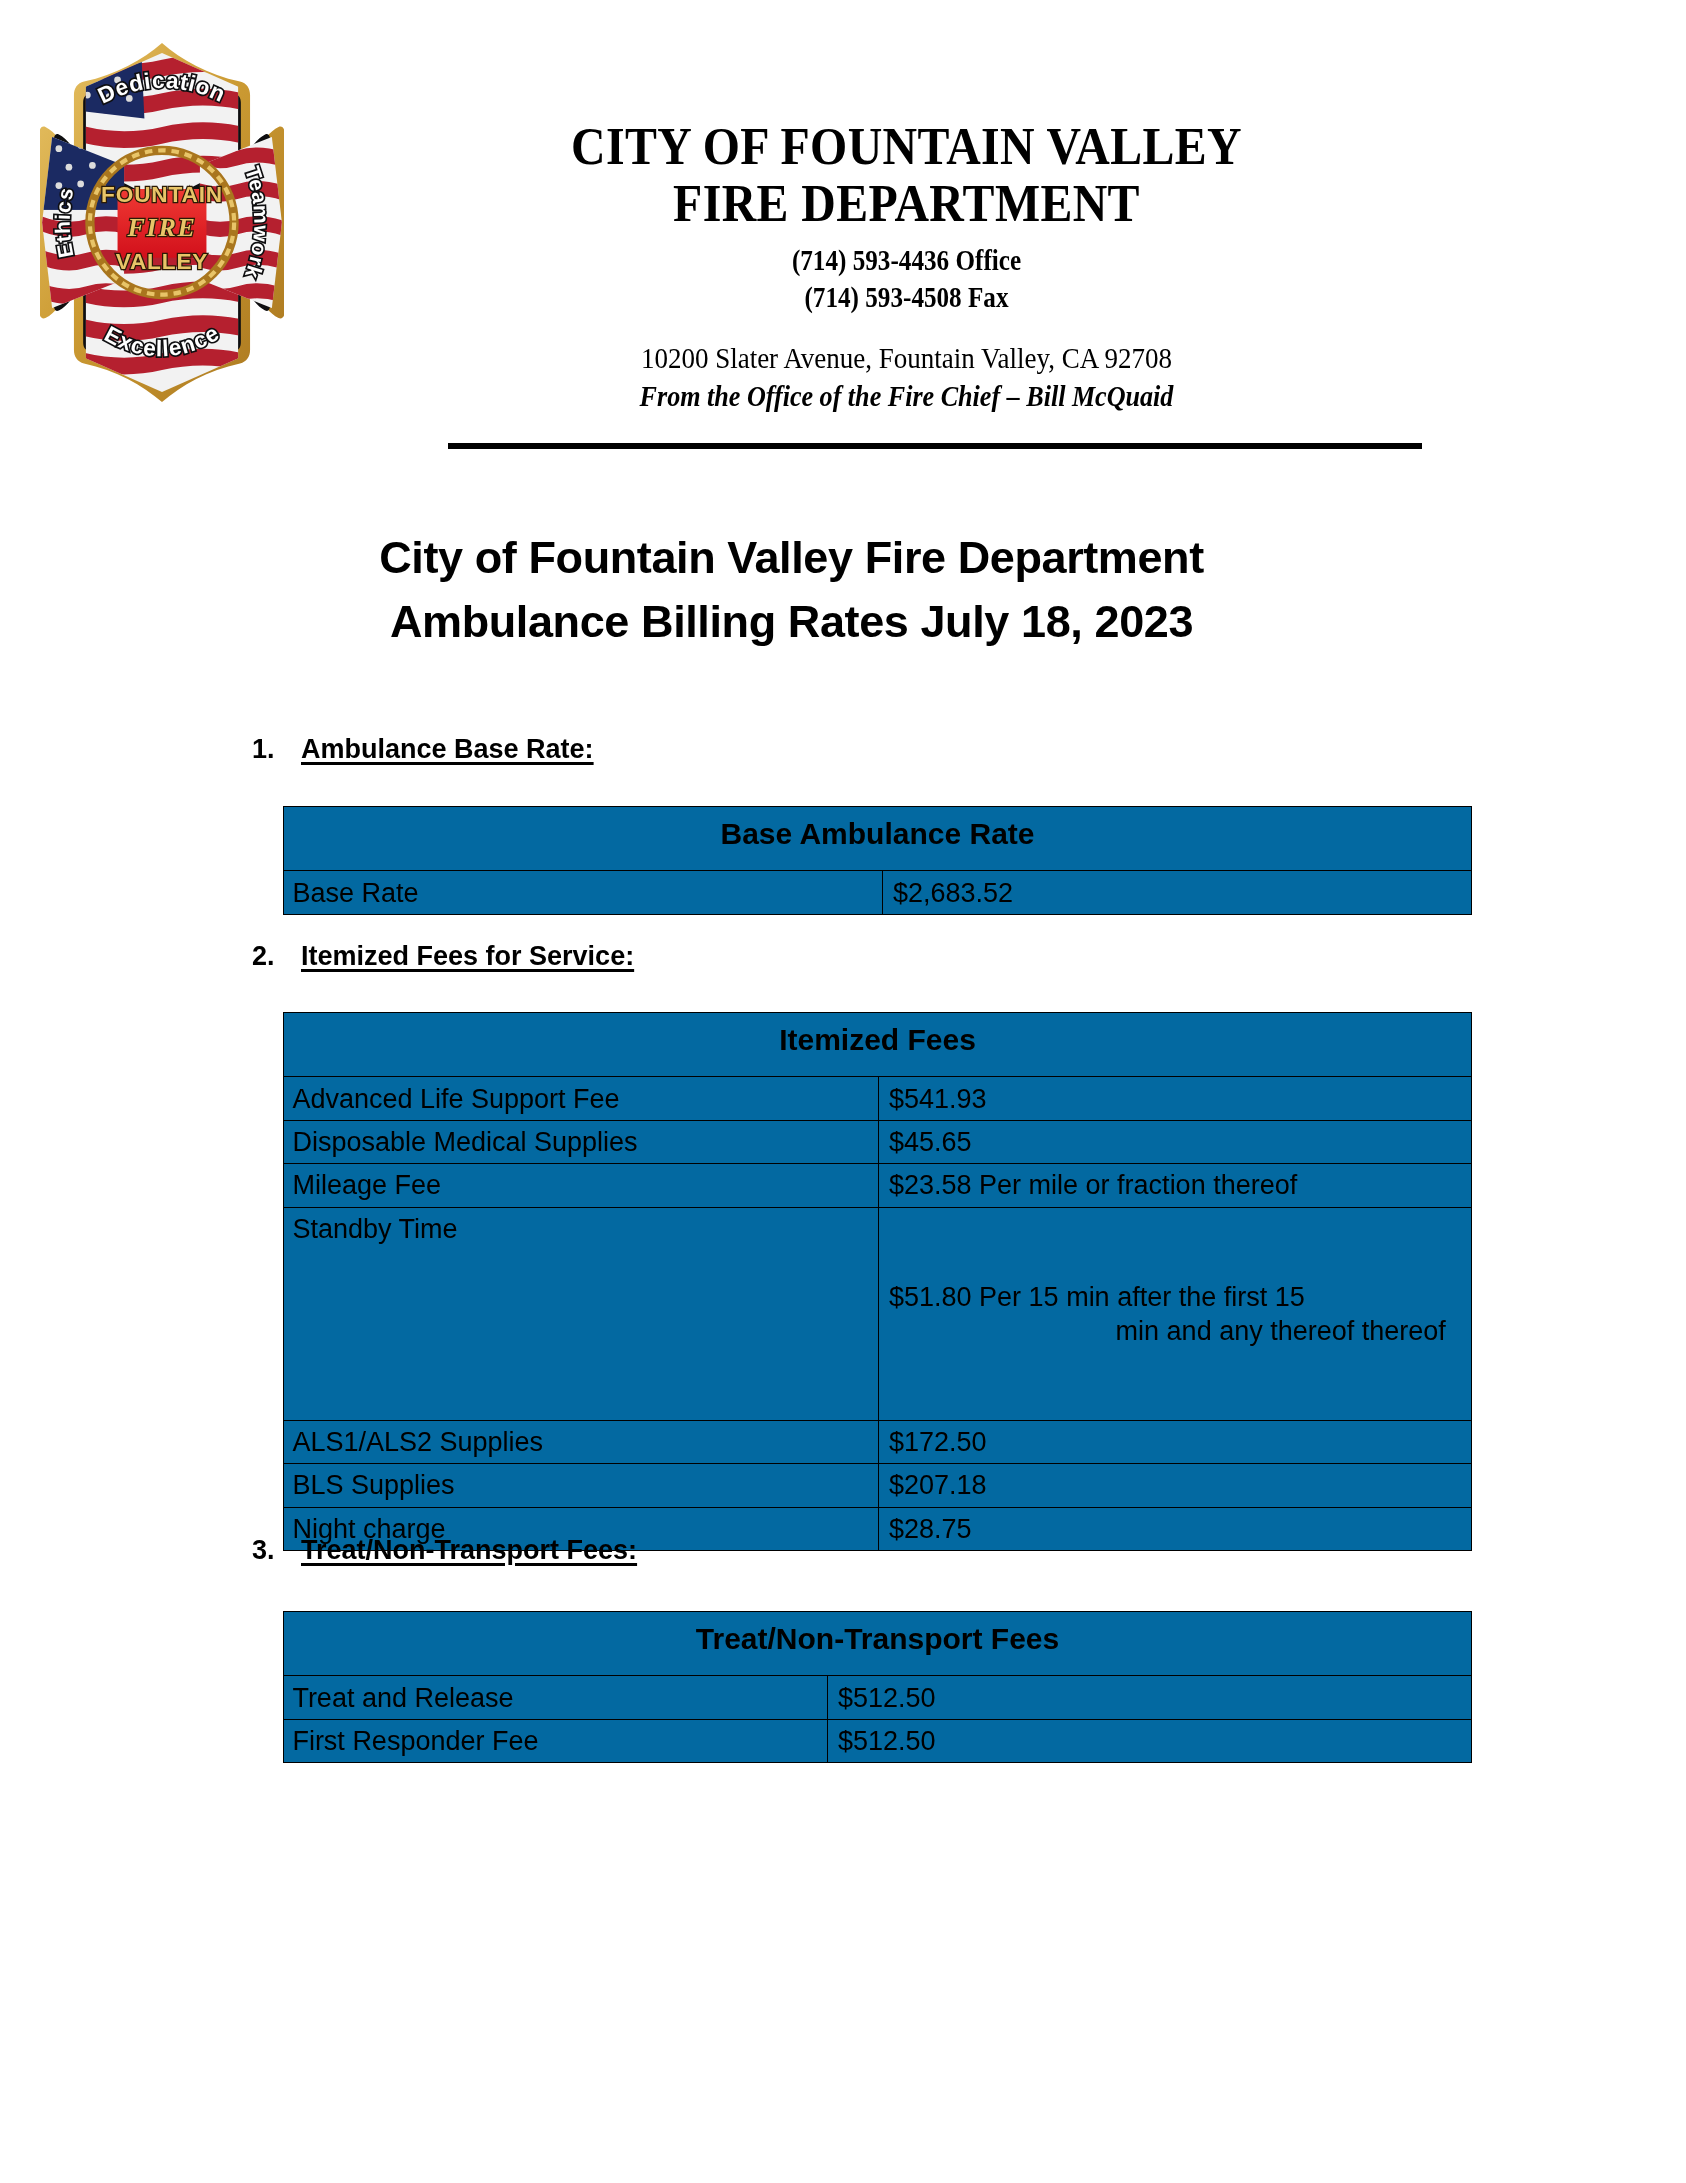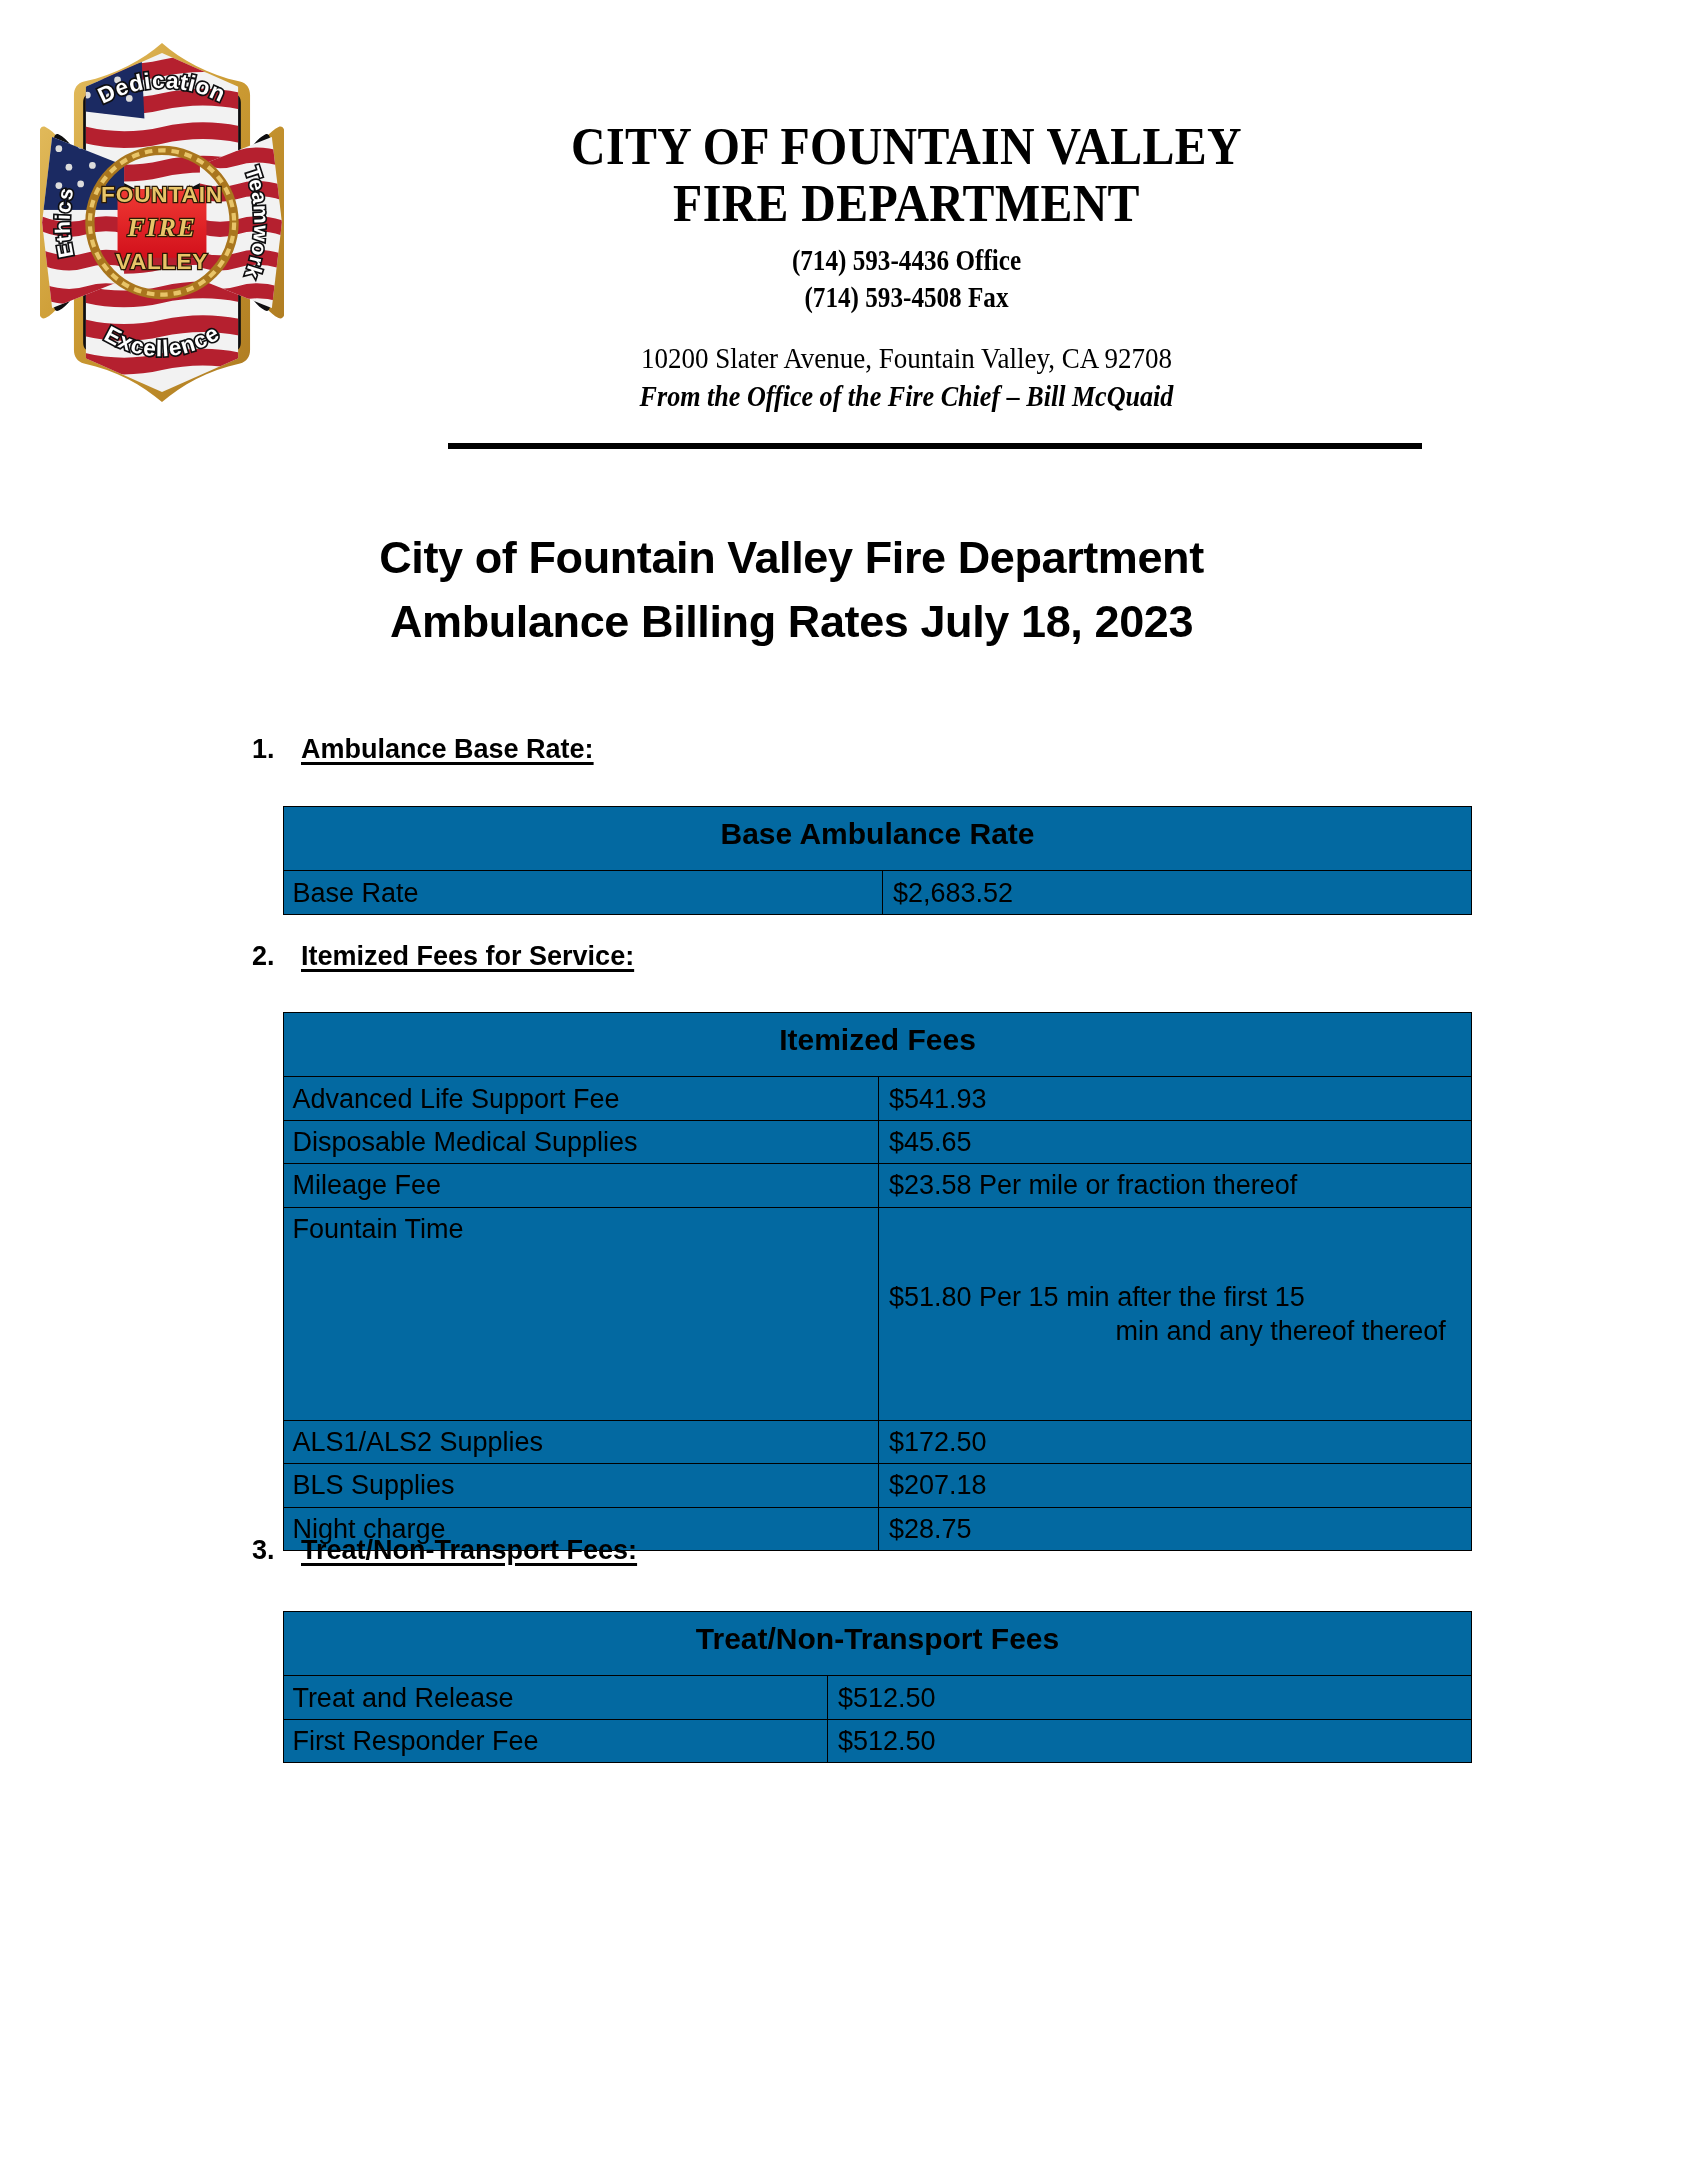--- a/index.html
+++ b/index.html
@@ -375,21 +375,21 @@
       <tr>
         <td class="cell">Disposable Medical Supplies</td>
         <td class="cell amt">$45.65</td>
       </tr>
       <tr>
         <td class="cell">Mileage Fee</td>
         <td class="cell amt">$23.58 Per mile or fraction thereof</td>
       </tr>
 
       <tr>
-        <td class="cell">Fountain Time</td>
+        <td class="cell">Standby Time</td>
         <td class="cell amt">
           <span class="wrap2">
             <span>$51.80 Per 15 min after the first 15</span>
             <span class="l2">min and any thereof thereof</span>
           </span>
         </td>
       </tr>
 
       <tr>
         <td class="cell">ALS1/ALS2 Supplies</td>

